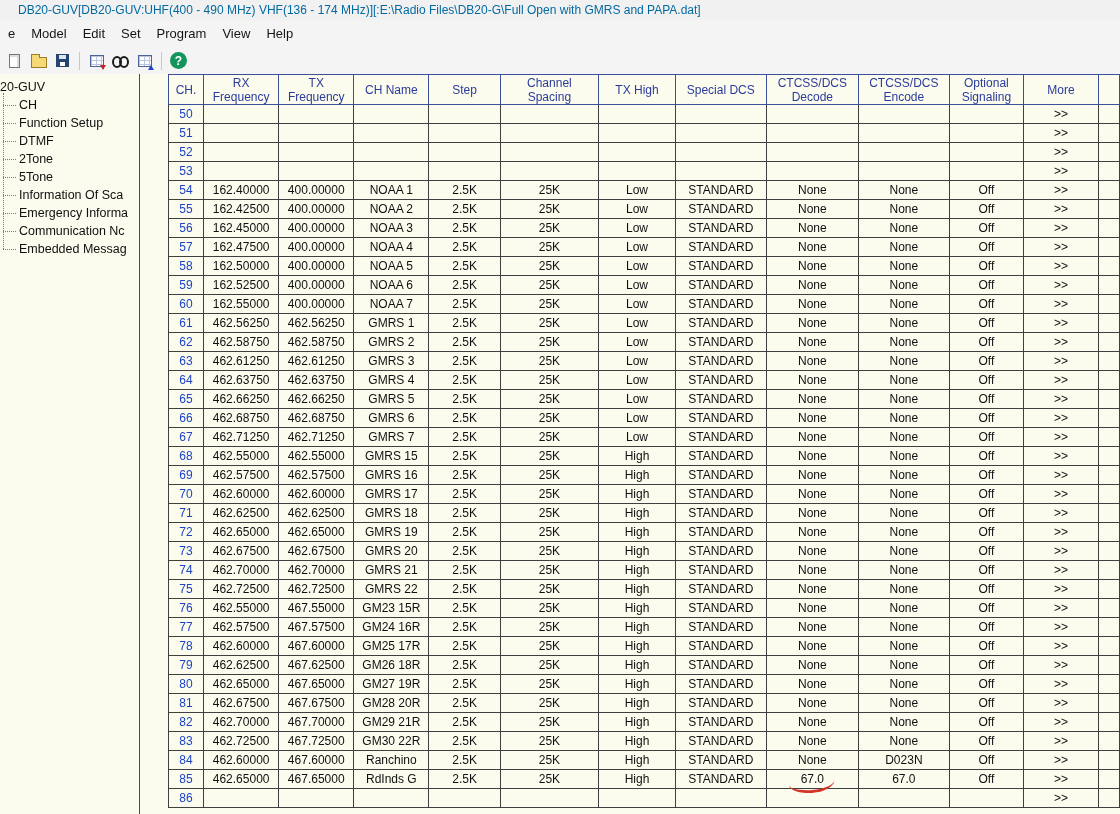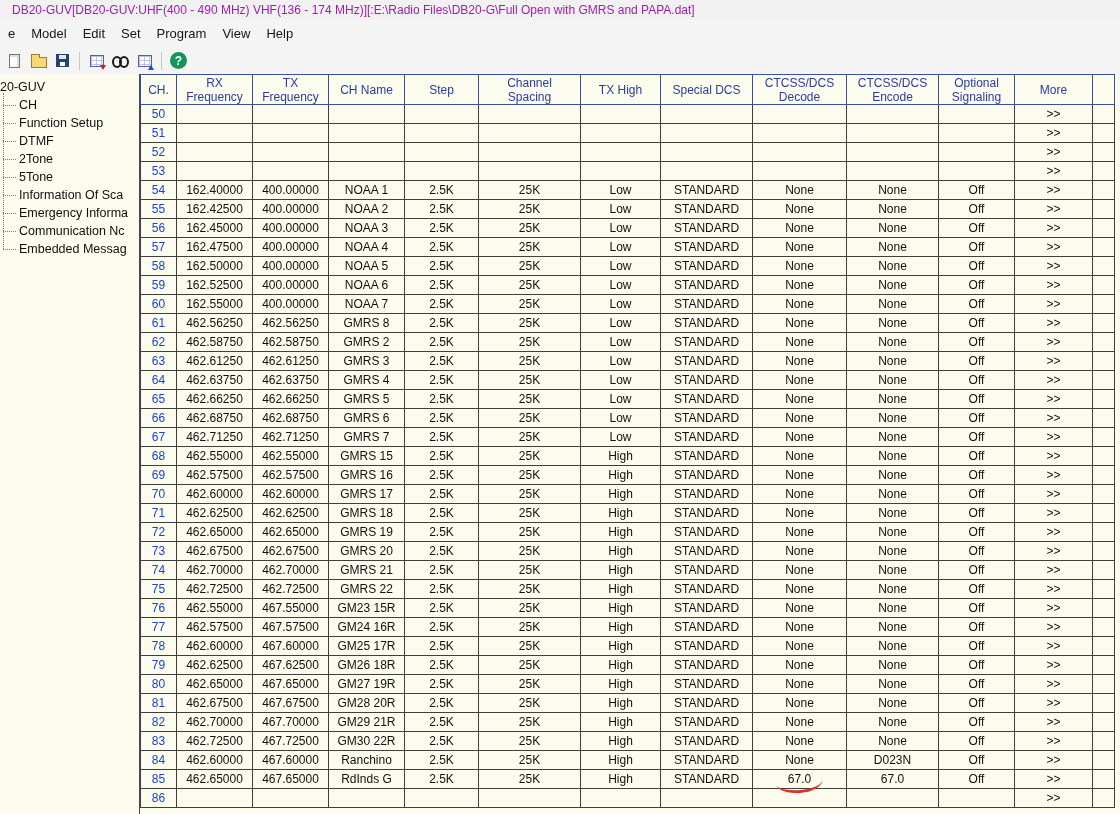--- a/index.html
+++ b/index.html
@@ -6,22 +6,22 @@
   html,body { margin:0; padding:0; }
   body {
     width:1120px; height:814px; overflow:hidden;
     font-family:"Liberation Sans","DejaVu Sans",sans-serif;
     background:#fbfbee;
   }
   .window { width:1120px; height:814px; display:flex; flex-direction:column; overflow:hidden; }
 
   
   .titlebar {
-    flex:0 0 20px; background:#f1f1f1; font-size:12px; color:#a21caf;
-    line-height:20px; padding-left:12px; white-space:nowrap; overflow:hidden;
+    flex:0 0 20px; background:#f1f1f1; font-size:12px; color:#0369a1;
+    line-height:20px; padding-left:18px; white-space:nowrap; overflow:hidden;
   }
   .menubar {
     flex:0 0 27px; background:#f4f4f4; display:flex; align-items:center;
     font-size:13px; color:#151515; padding-left:0;
   }
   .menu-item { padding:0 8px; height:100%; display:flex; align-items:center; cursor:default; }
 
   .toolbar {
     flex:0 0 27px; background:#f4f4f4; display:flex; align-items:center;
     gap:3px; padding-left:4px;
@@ -45,21 +45,21 @@
   .arr.red  { border-width:5px 3px 0 3px; border-color:#c42222 transparent transparent transparent; }
   .arr.blue { border-width:0 3px 5px 3px; border-color:transparent transparent #2244cc transparent; }
   .ic-binoc { width:17px; height:10px; position:relative; }
   .ic-binoc::before,.ic-binoc::after { content:""; position:absolute; top:0; width:6px; height:8px;
     border:2px solid #1a1a1a; border-radius:50%; }
   .ic-binoc::before { left:0; } .ic-binoc::after { right:0; }
   .ic-help { width:17px; height:17px; border-radius:50%; background:var(--help-green,#14955b);
     color:#fff; font-weight:bold; font-size:12px; display:flex; align-items:center; justify-content:center; }
 
   
-  .content { flex:1; display:flex; overflow:hidden; background:var(--table-bg,#fbfbee); }
+  .content { flex:1; display:flex; overflow:hidden; background:var(--table-bg,#fbfbee);gap:28px; }
 
   .tree { flex:0 0 140px; border-right:1px solid #4a4a4a; font-size:12.5px; color:#101010;
     padding-top:4px; overflow:hidden; }
   .tree-root { height:18px; line-height:18px; white-space:nowrap; }
   .tree-children { position:relative; margin-left:3px; }
   .tree-children::before { content:""; position:absolute; left:0; top:-3px; bottom:9px; border-left:1px dotted #7a7a7a; }
   .tree-item { position:relative; height:18px; line-height:18px; padding-left:16px; white-space:nowrap; overflow:hidden; }
   .tree-item::before { content:""; position:absolute; left:0; top:9px; width:13px; border-top:1px dotted #7a7a7a; }
 
   .table-area { flex:1; overflow:hidden; }
@@ -341,21 +341,21 @@
               <td>None</td>
               <td>None</td>
               <td>Off</td>
               <td class="more">&gt;&gt;</td>
               <td></td>
             </tr>
             <tr>
               <td class="ch">61</td>
               <td>462.56250</td>
               <td>462.56250</td>
-              <td>GMRS 8</td>
+              <td>GMRS 1</td>
               <td>2.5K</td>
               <td>25K</td>
               <td>Low</td>
               <td>STANDARD</td>
               <td>None</td>
               <td>None</td>
               <td>Off</td>
               <td class="more">&gt;&gt;</td>
               <td></td>
             </tr>

